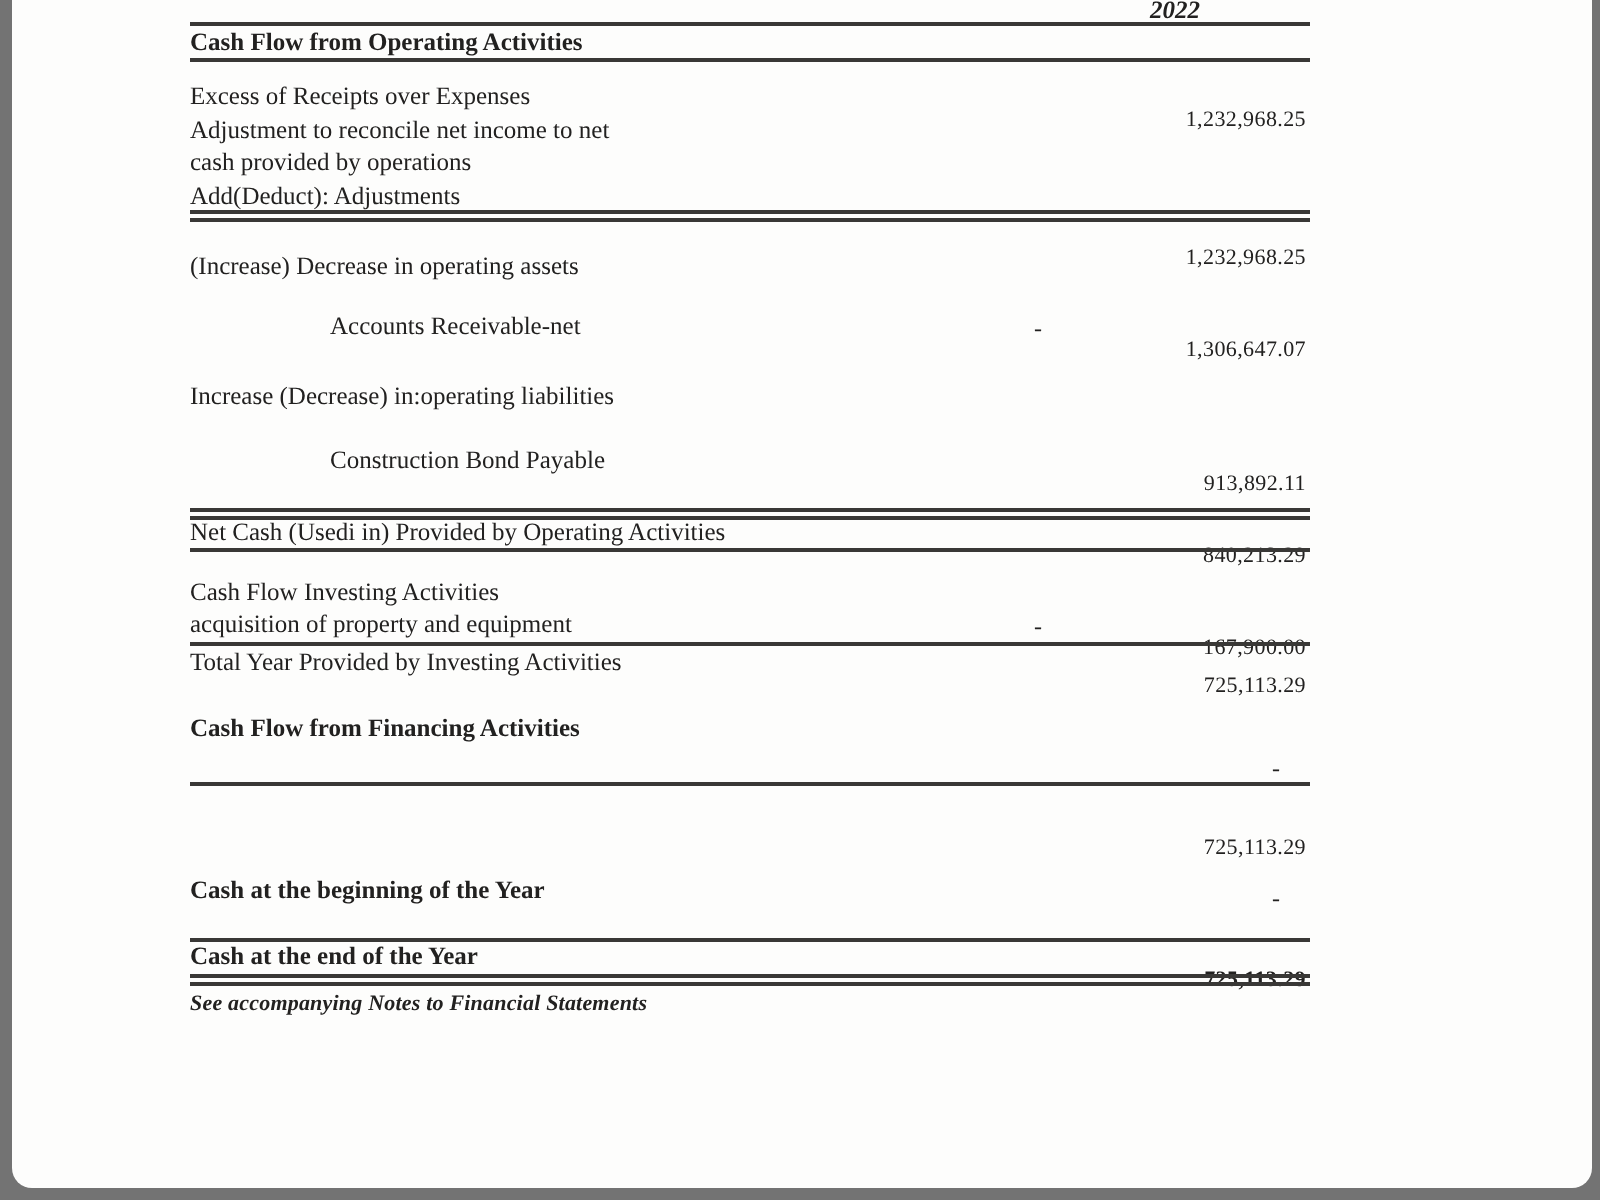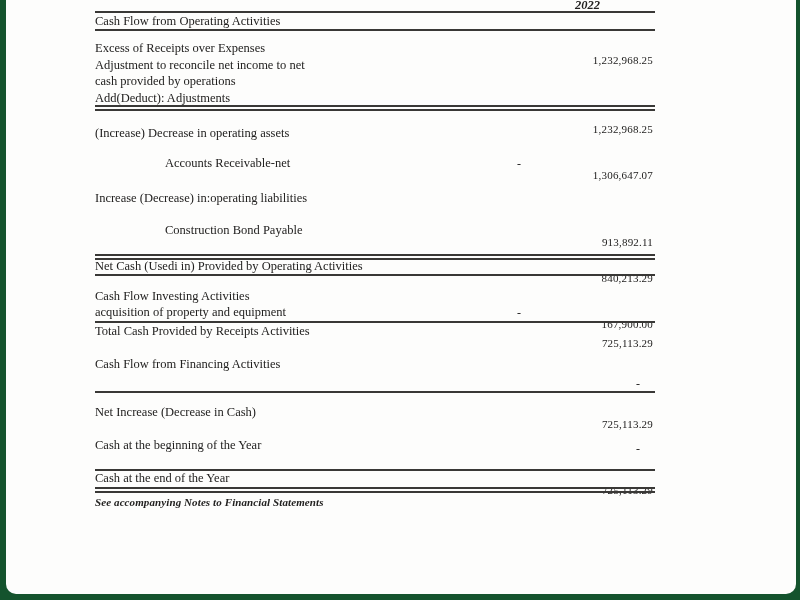--- a/index.html
+++ b/index.html
@@ -8,21 +8,21 @@
     width: 800px;
     height: 600px;
     background: #d6d6da;
     font-family: "Liberation Serif", "DejaVu Serif", serif;
     overflow: hidden;
   }
   .viewport {
     position: relative;
     width: 800px;
     height: 600px;
-    background: #14532d;
+    background: #737373;
   }
   .paper {
     position: absolute;
     left: 6px;
     top: 0;
     right: 4px;
     bottom: 6px;
     background: #fdfdfc;
     border-radius: 0 0 10px 10px;
   }
@@ -51,21 +51,21 @@
     top: 12px;
     font-size: 11px;
     letter-spacing: 0.2px;
   }
   .dash-col {
     position: absolute;
     left: 422px;
     top: 1px;
     font-size: 12px;
   }
-  .bold { font-weight: normal; }
+  .bold { font-weight: bold; }
   .rule {
     position: absolute;
     left: 0;
     width: 100%;
     height: 1.5px;
     background: #393836;
   }
   .year-row {
     position: absolute;
     top: -2px;
@@ -161,32 +161,31 @@
       </div>
 
       <div class="row" style="top:306px">
         <span class="lbl">acquisition of property and equipment</span>
         <span class="dash-col">-</span>
         <span class="amt">167,900.00</span>
       </div>
       <div class="rule" style="top:321px"></div>
 
       <div class="row" style="top:325px">
-        <span class="lbl">Total Cash Provided by Receipts Activities</span>
+        <span class="lbl">Total Year Provided by Investing Activities</span>
         <span class="amt">725,113.29</span>
       </div>
 
       <div class="row" style="top:358px">
         <span class="lbl bold">Cash Flow from Financing Activities</span>
       </div>
       <div class="fin-dash" style="top:377px">-</div>
       <div class="rule" style="top:391px"></div>
 
       <div class="row" style="top:406px">
-        <span class="lbl bold">Net Increase (Decrease in Cash)</span>
         <span class="amt">725,113.29</span>
       </div>
 
       <div class="row" style="top:439px">
         <span class="lbl bold">Cash at the beginning of the Year</span>
         <span class="fin-dash" style="top:4px">-</span>
       </div>
 
       <div class="rule" style="top:469px"></div>
       <div class="row" style="top:472px">

